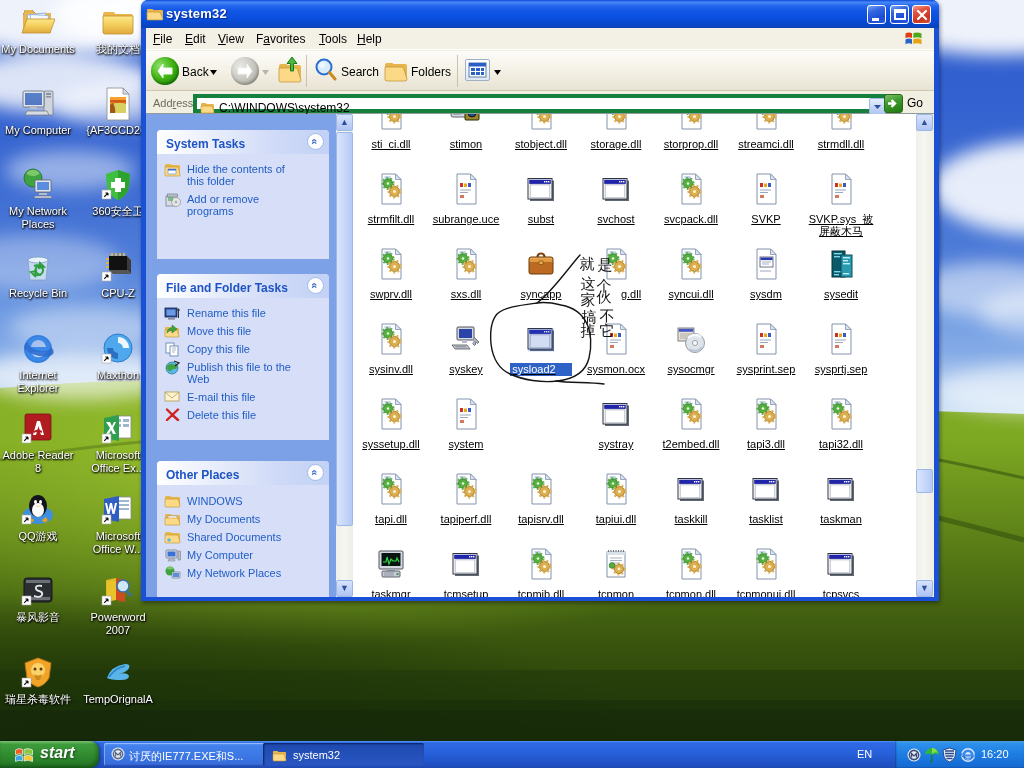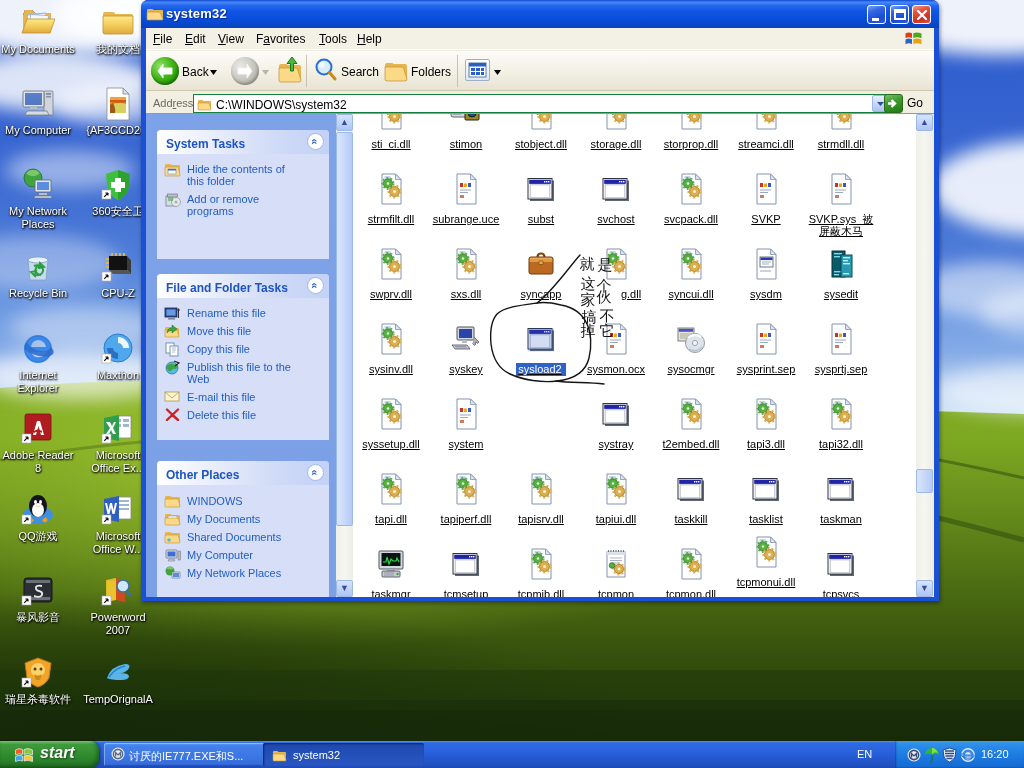--- a/index.html
+++ b/index.html
@@ -44,21 +44,21 @@
   color:#1e53c4; font-weight:bold; font-size:12px; padding:7px 0 0 9px; position:relative; }
 .tbox .chev { position:absolute; right:5px; top:3px; width:17px; height:17px; border-radius:50%;
   background:#fff; border:1px solid #9db9eb; color:#3b69c9; font-size:11px; text-align:center; line-height:16px; font-weight:bold; transform:rotate(90deg);}
 .titem { position:relative; padding:3px 18px 3px 30px; color:#215dc6; font-size:11px; line-height:12px; }
 .titem svg { position:absolute; left:7px; top:2px; }
 
 #flist { position:absolute; left:207px; top:0; width:563px; height:483px; background:#fff; overflow:hidden; }
 .fcell { position:absolute; width:74px; text-align:center; font-size:11px; color:#000; }
 .fcell svg { display:block; margin:0 auto; }
 .fcell .lbl { margin-top:8px; line-height:12px;text-decoration:underline; }
-.sel .lbl span { background:#2f62c6; color:#fff; padding:0 4px 1px 2px; }
+.sel .lbl span { background:#2f62c6; color:#fff; padding:0 16px 1px 2px; }
 
 .sbar { position:absolute; width:17px; background:linear-gradient(90deg,#f0f0ea 0%,#f6f6f2 50%,#eeeee6 100%); }
 .sbtn { position:absolute; left:0; width:17px; height:17px; border-radius:2px;
   background:linear-gradient(180deg,#d7e3fb 0%,#c3d4f8 50%,#aec4f2 100%); border:1px solid #9cb8e6;
   color:#2f4f9e; font-size:9px; text-align:center; line-height:15px; }
 .sthumb { position:absolute; left:0; width:17px; border-radius:2px;
   background:linear-gradient(90deg,#d9e5fd 0%,#c8d8fa 50%,#b4c9f4 100%); border:1px solid #9cb8e6; }
 
 #taskbar { position:absolute; left:0; top:741px; width:1024px; height:27px;
   background:linear-gradient(180deg,#5394f2 0%,#2f6ae5 7%,#2760da 45%,#1f4fc0 92%,#1e48ae 100%); }
@@ -532,21 +532,21 @@
               <rect x="10" y="12" width="4" height="3"></rect>
               <rect x="15" y="12" width="3" height="3"></rect>
             </g>
           </svg></div>
         <svg width="7" height="5" viewBox="0 0 7 5" style="position:absolute;left:348px;top:19px">
           <path d="M0,0 L7,0 L3.5,5 Z" fill="#000"></path>
         </svg>
       </div>
       <div id="addrbar">
         <span style="position:absolute;left:7px;top:5px;color:#6d6a5e;font-size:11px">Add<u>r</u>ess</span>
-        <div style="position:absolute;left:47px;top:2px;width:697px;height:19px;background:#fff;border:1px solid #15803d">
+        <div style="position:absolute;left:47px;top:2px;width:697px;height:19px;background:#fff;border:4px solid #15803d">
           <svg width="15" height="13" viewBox="0 0 15 13" style="position:absolute;left:3px;top:3px">
             <path d="M1,3 Q1,2 2,2 L5,2 Q6,2 6.5,3 L13,3 Q14,3 14,4 L14,11 Q14,12 13,12 L2,12 Q1,12 1,11 Z" fill="#e8b54d"></path>
             <path d="M1,5 L11,5 Q12,5 12.5,6 L14,11 Q14,12 13,12 L2,12 Q1,12 1,11 Z" fill="#fcd987" stroke="#c09032" stroke-width=".6"></path>
           </svg>
           <span style="position:absolute;left:22px;top:3px;font-size:12px;color:#000">C:\WINDOWS\system32</span>
           <div style="position:absolute;right:0;top:0;width:17px;height:17px;background:linear-gradient(180deg,#e7f0fd 0%,#c3d4f8 60%,#aec4f2 100%);border:1px solid #9cb8e6;border-radius:2px"><svg width="15" height="15" viewBox="0 0 15 15">
               <path d="M4,6 L11,6 L7.5,10 Z" fill="#2f4f9e"></path>
             </svg></div>
         </div>
         <div style="position:absolute;left:738px;top:2px;width:19px;height:19px;border-radius:3px;background:linear-gradient(160deg,#7dc06a 0%,#3f9c2e 40%,#1f7a10 100%);border:1px solid #2a6a1a"><svg width="17" height="17" viewBox="0 0 17 17">
@@ -912,21 +912,21 @@
             <use href="#i-note"></use>
           </svg>
           <div class="lbl"><span>tcpmon</span></div>
         </div>
       <div class="fcell" style="left:301px;top:434px">
           <svg width="32" height="32" viewBox="0 0 32 32">
             <use href="#i-dll"></use>
           </svg>
           <div class="lbl"><span>tcpmon.dll</span></div>
         </div>
-      <div class="fcell" style="left:376px;top:422px">
+      <div class="fcell" style="left:376px;top:434px">
           <svg width="32" height="32" viewBox="0 0 32 32">
             <use href="#i-dll"></use>
           </svg>
           <div class="lbl"><span>tcpmonui.dll</span></div>
         </div>
       <div class="fcell" style="left:451px;top:434px">
           <svg width="32" height="32" viewBox="0 0 32 32">
             <use href="#i-win"></use>
           </svg>
           <div class="lbl"><span>tcpsvcs</span></div>

